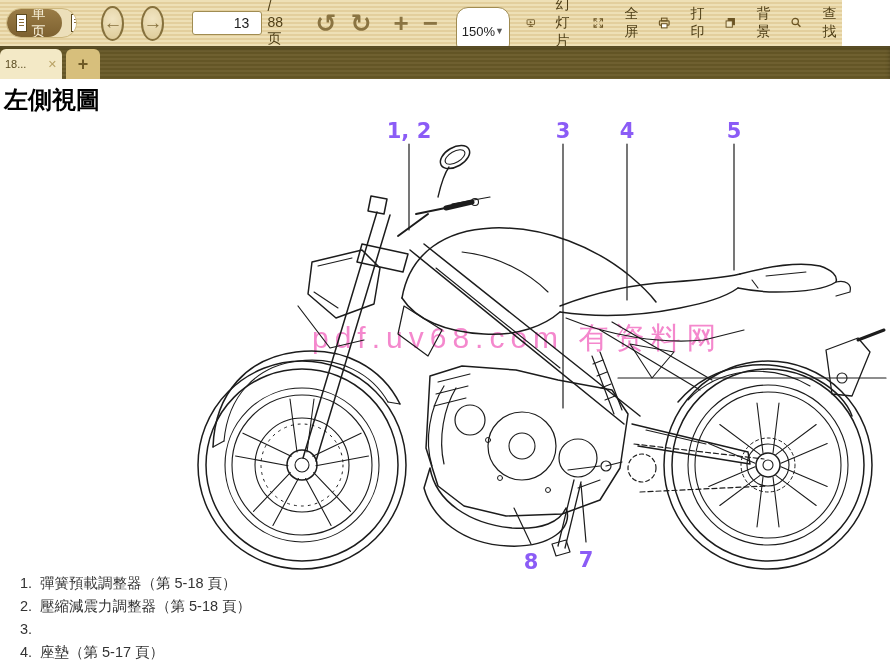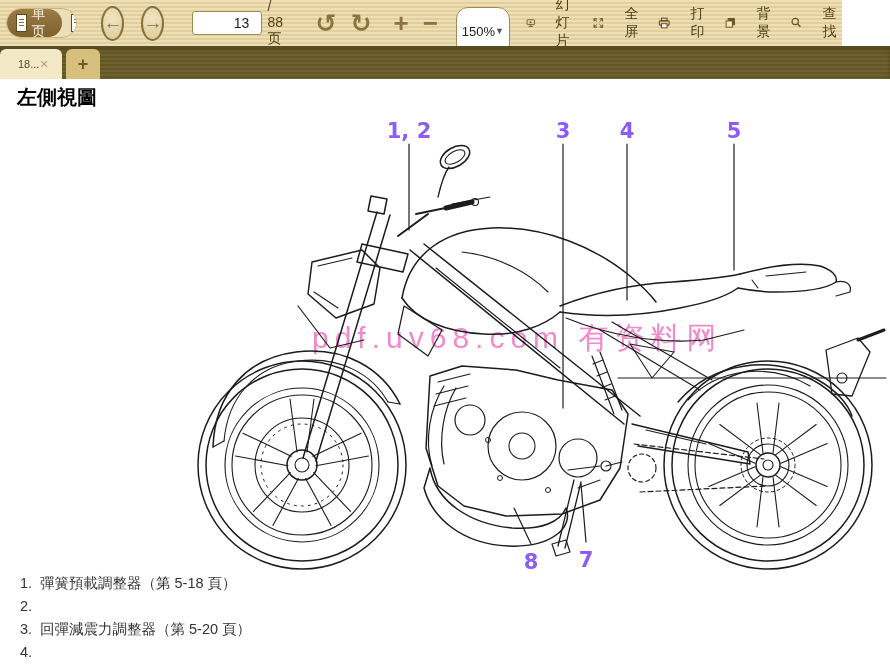--- a/index.html
+++ b/index.html
@@ -33,27 +33,27 @@
     color:#222;cursor:pointer;margin-top:16px;}
   .zoomsel .car{font-size:9px;color:#555;}
   .tool{display:flex;align-items:center;gap:20px;font-size:14px;color:#4f3f17;cursor:pointer;}
   .tool svg{display:block;}
   
   .tabbar{position:absolute;left:0;top:46px;width:890px;height:33px;
     background:repeating-linear-gradient(180deg,#6f6030 0 2px,#645626 2px 4px);
     box-shadow:inset 0 3px 4px rgba(0,0,0,.25);}
   .tab-active{position:absolute;left:0;top:3px;width:62px;height:30px;background:#f3e9c6;
     border-radius:6px 6px 0 0;display:flex;align-items:center;justify-content:space-between;
-    padding:0 18px;box-sizing:border-box;font-size:11px;color:#5a4c22;cursor:pointer;}
+    padding:0 5px;box-sizing:border-box;font-size:11px;color:#5a4c22;cursor:pointer;}
   .tab-close{color:#b9a366;font-size:11px;font-weight:bold;cursor:pointer;}
   .tab-new{position:absolute;left:66px;top:3px;width:34px;height:30px;background:#d7bf7c;
     border-radius:6px 6px 0 0;display:flex;align-items:center;justify-content:center;
     font-size:18px;font-weight:bold;color:#6e5a26;cursor:pointer;}
   
-  .doc-title{position:absolute;left:17px;top:84px;font-size:20px;font-weight:bold;color:#000;z-index:3;}
+  .doc-title{position:absolute;left:4px;top:84px;font-size:24px;font-weight:bold;color:#000;z-index:3;}
   .watermark{position:absolute;left:312px;top:318px;font-size:30px;letter-spacing:6px;
     color:#f26bc1;opacity:.8;z-index:1;white-space:nowrap;}
   .diagram{position:absolute;left:0;top:79px;width:890px;height:588px;z-index:2;pointer-events:none;}
   .callout{position:absolute;z-index:3;font-size:21px;font-weight:bold;color:#8b5cf6;
     font-family:"DejaVu Sans",sans-serif;text-align:center;}
   .parts{position:absolute;left:10px;top:572px;z-index:4;font-size:14.5px;color:#333;}
   .parts .row{display:flex;line-height:23px;}
   .parts .num{width:22px;text-align:right;margin-right:8px;}
 </style>
 </head>
@@ -339,21 +339,22 @@
   </g>
 </svg>
 
 <div class="parts">
   <div class="row">
     <span class="num">1.</span>
     <span>彈簧預載調整器（第 5-18 頁）</span>
   </div>
   <div class="row">
     <span class="num">2.</span>
+    <span>壓縮減震力調整器（第 5-18 頁）</span>
   </div>
   <div class="row">
     <span class="num">3.</span>
-    <span>回彈減震力調整器（第 5-20 頁）</span>
   </div>
   <div class="row">
     <span class="num">4.</span>
+    <span>座墊（第 5-17 頁）</span>
   </div>
 </div>
 
 </body></html>

